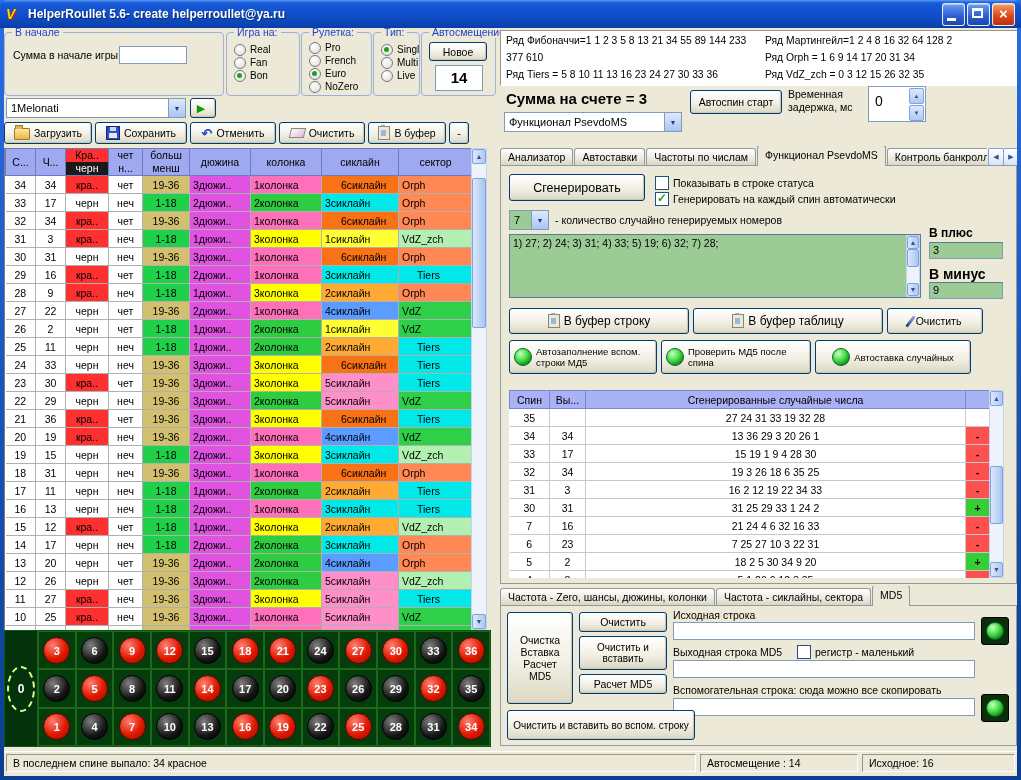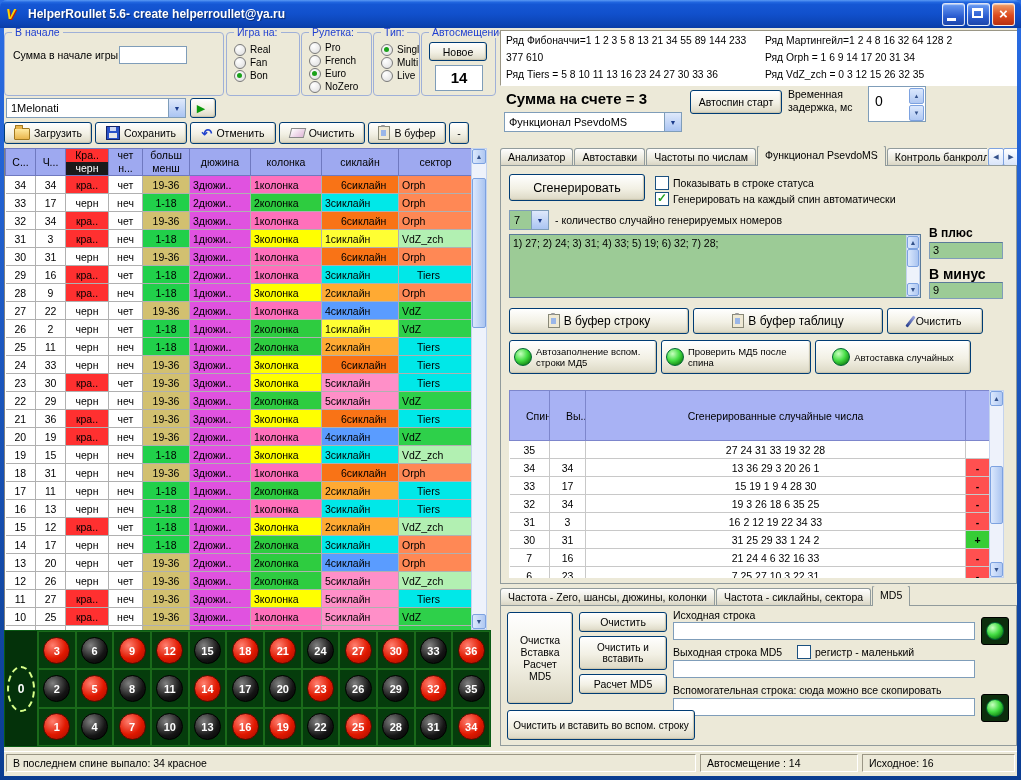--- a/index.html
+++ b/index.html
@@ -104,21 +104,21 @@
   .chip.r{background:radial-gradient(circle at 35% 30%,#ff8070,#e01800 55%,#9a0e00);border:1px solid #5a0800;box-sizing:border-box;}
   .chip.b{background:radial-gradient(circle at 35% 30%,#808080,#151515 60%,#000);border:1px solid #000;box-sizing:border-box;}
   
   .tabstrip{position:absolute;display:flex;align-items:flex-end;overflow:hidden;height:20px;}
   .tab{flex:0 0 auto;height:17px;line-height:16px;padding:0 7px;border:1px solid #919b9c;border-bottom:none;border-radius:3px 3px 0 0;
     background:linear-gradient(#fefefe,#eae8dc 60%,#d6d2c0);margin-right:1px;font-size:10.5px;white-space:nowrap;cursor:pointer;}
   .tab.act{height:20px;line-height:19px;background:#ece9d8;position:relative;z-index:3;}
   .tpage{position:absolute;border:1px solid #919b9c;background:#ece9d8;box-sizing:border-box;}
   
   .gtabwrap{position:absolute;overflow:hidden;background:#fff;}
-  .gtab th{background:#a8b2f4;border:1px solid #7d86cc;font-weight:normal;font-size:10.5px;height:17px;padding:16px;overflow:hidden;white-space:nowrap;}
+  .gtab th{background:#a8b2f4;border:1px solid #7d86cc;font-weight:normal;font-size:10.5px;height:17px;padding:0;overflow:hidden;white-space:nowrap;}
   .gtab td{height:17px;font-size:10.5px;border-right:1px solid #c8c8c8;border-bottom:1px solid #c8c8c8;padding:0;text-align:center;overflow:hidden;white-space:nowrap;background:#fff;}
   td.resm{background:#ff5050;font-weight:bold;}
   td.resp{background:#37cd37;font-weight:bold;}
   
   .statusbar{position:absolute;left:0;right:0;bottom:0;height:24px;background:#ece9d8;border-top:1px solid #fff;}
   .spanel{position:absolute;top:2px;height:18px;border:1px solid;border-color:#9a9685 #fff #fff #9a9685;padding:2px 6px 0 6px;box-sizing:border-box;font-size:10.5px;white-space:nowrap;overflow:hidden;}
   
   .lbl{position:absolute;font-size:10.5px;white-space:nowrap;}
   .blbl{font-weight:bold;}
   .infobox{position:absolute;background:#fff;border:1px solid;border-color:#9a9685 #fff #fff #9a9685;font-size:10.3px;line-height:17px;overflow:hidden;}

